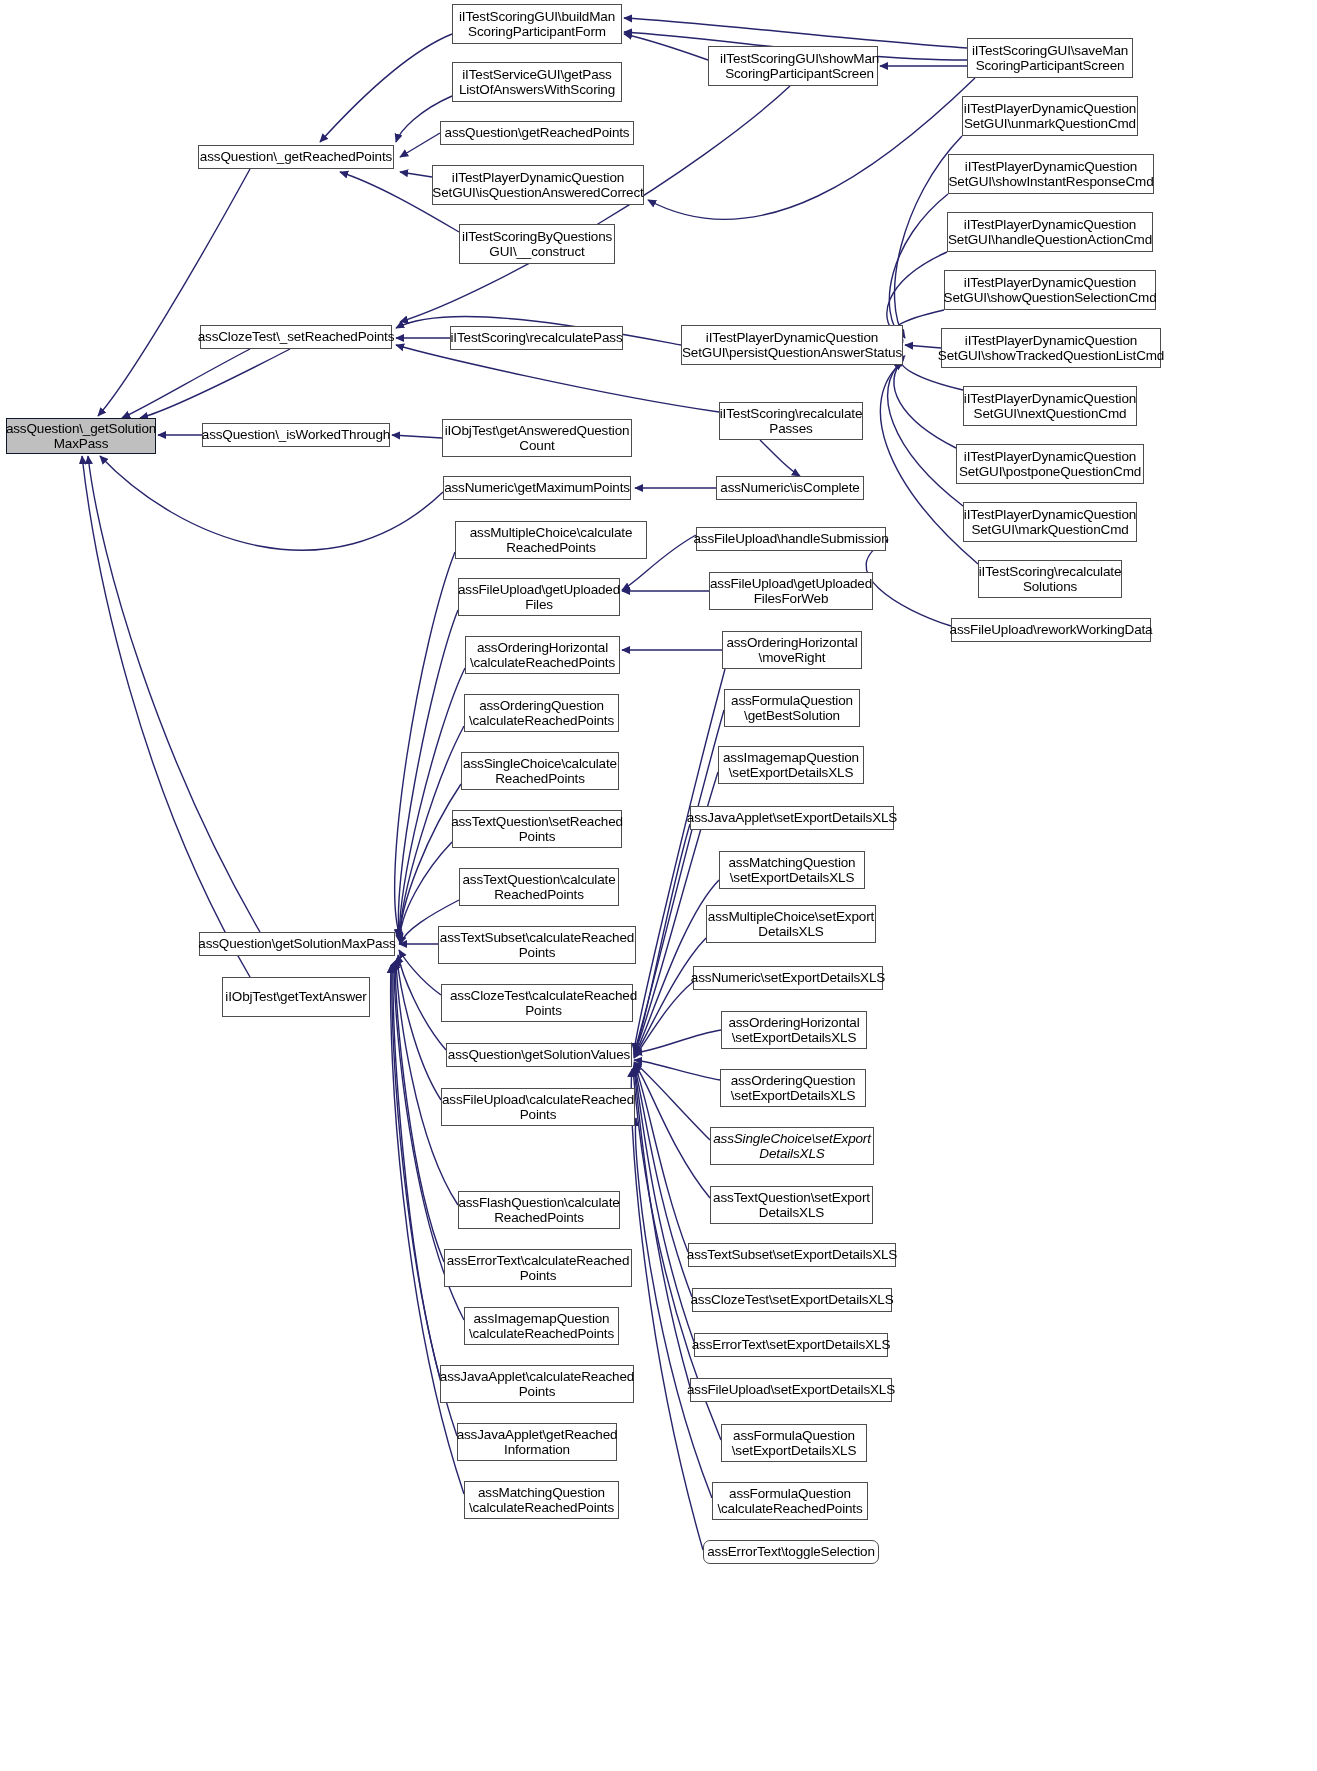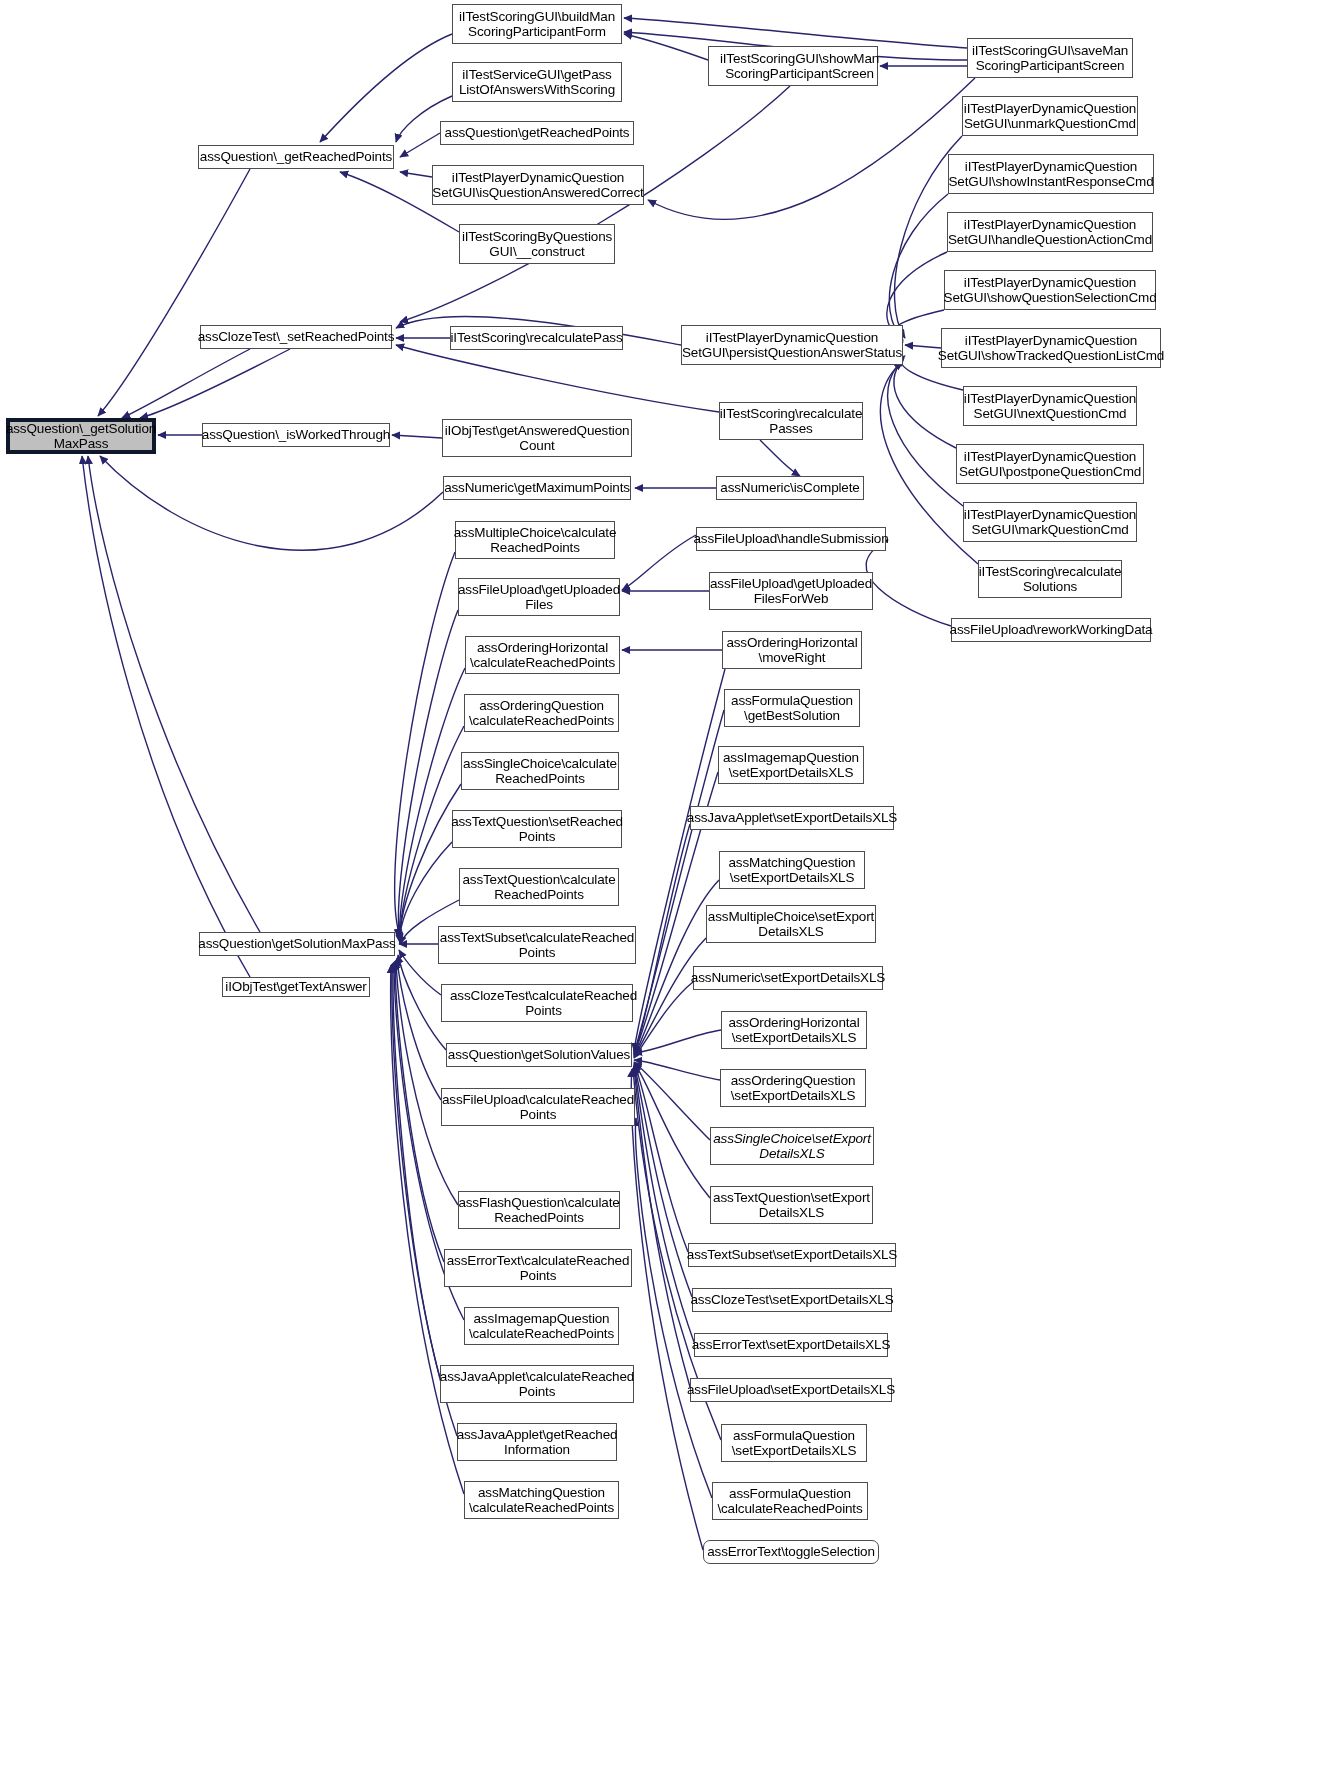--- a/index.html
+++ b/index.html
@@ -18,21 +18,21 @@
     text-align:center;
     font-size:13.5px;
     line-height:15.5px;
     letter-spacing:-0.15px;
     white-space:pre-line;
     padding:0 3px;
     z-index:2;
   }
   .node.root{
     background:#bfbfbf;
-    border:4px solid #0f172a;
+    border:1px solid #0f172a;
   }
 </style>
 </head>
 <body>
 
 <div id="graph-root">
   <svg id="edge-layer" viewBox="0 0 1317 1771">
     <defs>
       <marker id="arrow" viewBox="0 0 12 12" refX="10" refY="6" markerWidth="7" markerHeight="7" orient="auto-start-reverse">
         <path d="M0,1 L11,6 L0,11 z" fill="#27246b"></path>
@@ -122,26 +122,26 @@
 ListOfAnswersWithScoring</div>
       <div class="node" style="left: 440px; top: 121px; width: 194px; height: 24px;">assQuestion\getReachedPoints</div>
       <div class="node" style="left: 432px; top: 165px; width: 212px; height: 40px;">iITestPlayerDynamicQuestion
 SetGUI\isQuestionAnsweredCorrect</div>
       <div class="node" style="left: 459px; top: 224px; width: 156px; height: 40px;">iITestScoringByQuestions
 GUI\__construct</div>
       <div class="node" style="left: 198px; top: 145px; width: 196px; height: 24px;">assQuestion\_getReachedPoints</div>
       <div class="node" style="left: 200px; top: 325px; width: 192px; height: 24px;">assClozeTest\_setReachedPoints</div>
       <div class="node" style="left: 202px; top: 423px; width: 188px; height: 24px;">assQuestion\_isWorkedThrough</div>
       <div class="node" style="left: 199px; top: 932px; width: 196px; height: 24px;">assQuestion\getSolutionMaxPass</div>
-      <div class="node" style="left: 222px; top: 977px; width: 148px; height: 20px;">iIObjTest\getTextAnswer</div>
+      <div class="node" style="left: 222px; top: 977px; width: 148px; height: 40px;">iIObjTest\getTextAnswer</div>
       <div class="node" style="left: 450px; top: 326px; width: 173px; height: 24px;">iITestScoring\recalculatePass</div>
       <div class="node" style="left: 442px; top: 419px; width: 190px; height: 38px;">iIObjTest\getAnsweredQuestion
 Count</div>
       <div class="node" style="left: 443px; top: 476px; width: 188px; height: 24px;">assNumeric\getMaximumPoints</div>
-      <div class="node" style="left: 455px; top: 521px; width: 160px; height: 38px;">assMultipleChoice\calculate
+      <div class="node" style="left: 455px; top: 521px; width: 192px; height: 38px;">assMultipleChoice\calculate
 ReachedPoints</div>
       <div class="node" style="left: 458px; top: 578px; width: 162px; height: 38px;">assFileUpload\getUploaded
 Files</div>
       <div class="node" style="left: 465px; top: 636px; width: 155px; height: 38px;">assOrderingHorizontal
 \calculateReachedPoints</div>
       <div class="node" style="left: 464px; top: 694px; width: 155px; height: 38px;">assOrderingQuestion
 \calculateReachedPoints</div>
       <div class="node" style="left: 461px; top: 752px; width: 158px; height: 38px;">assSingleChoice\calculate
 ReachedPoints</div>
       <div class="node" style="left: 452px; top: 810px; width: 170px; height: 38px;">assTextQuestion\setReached

